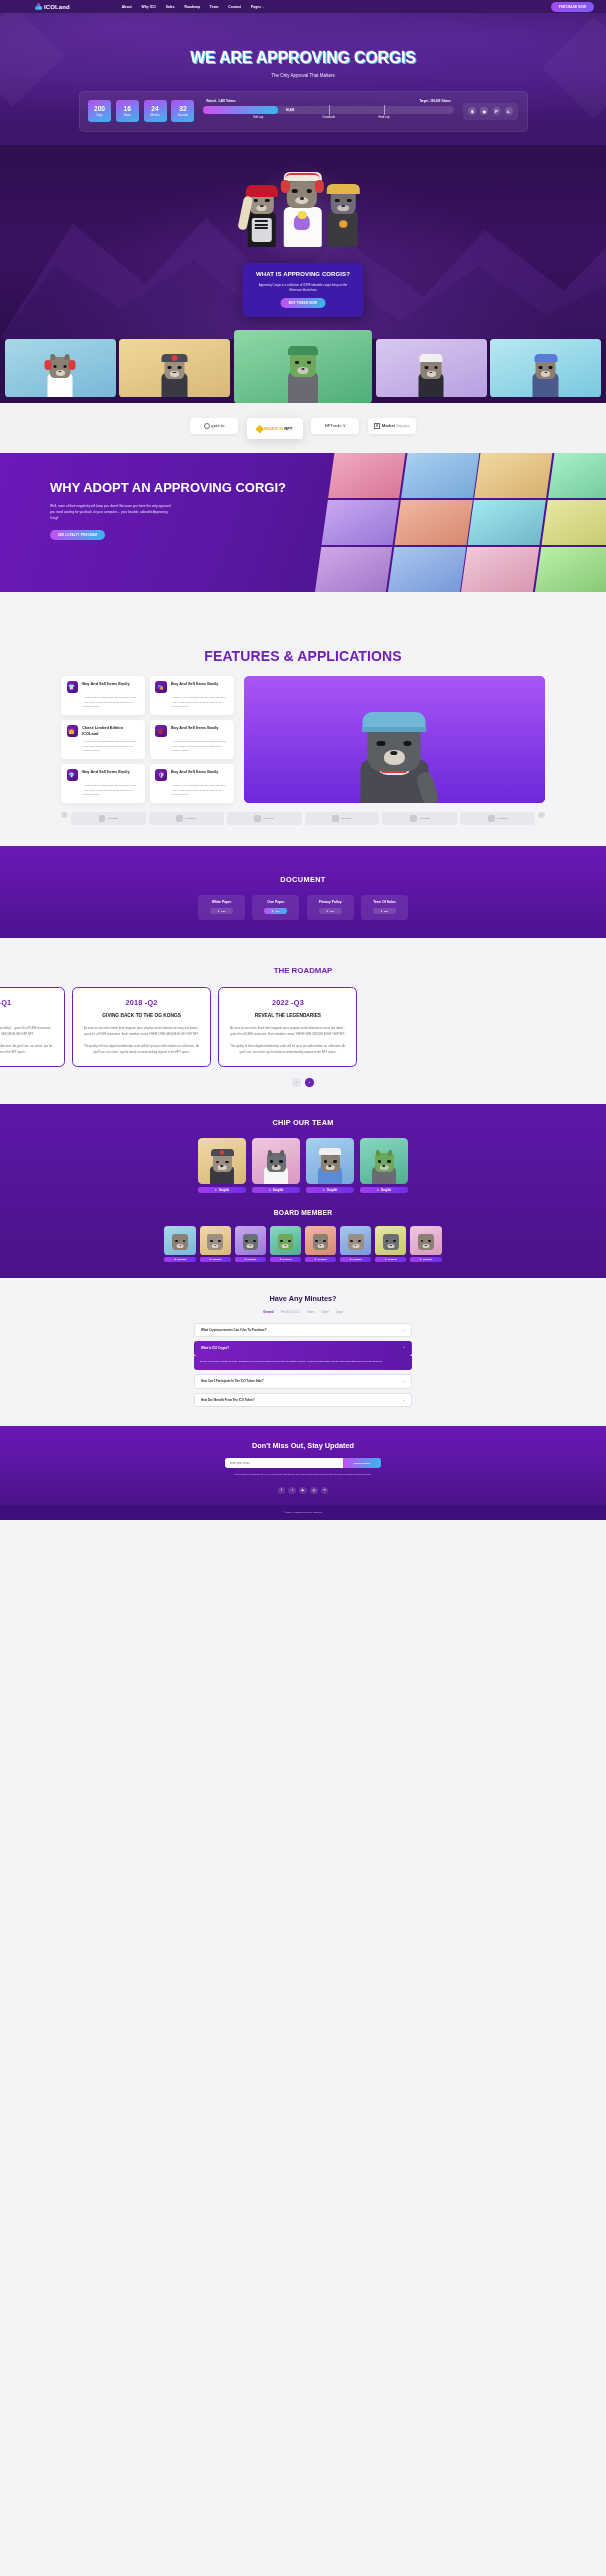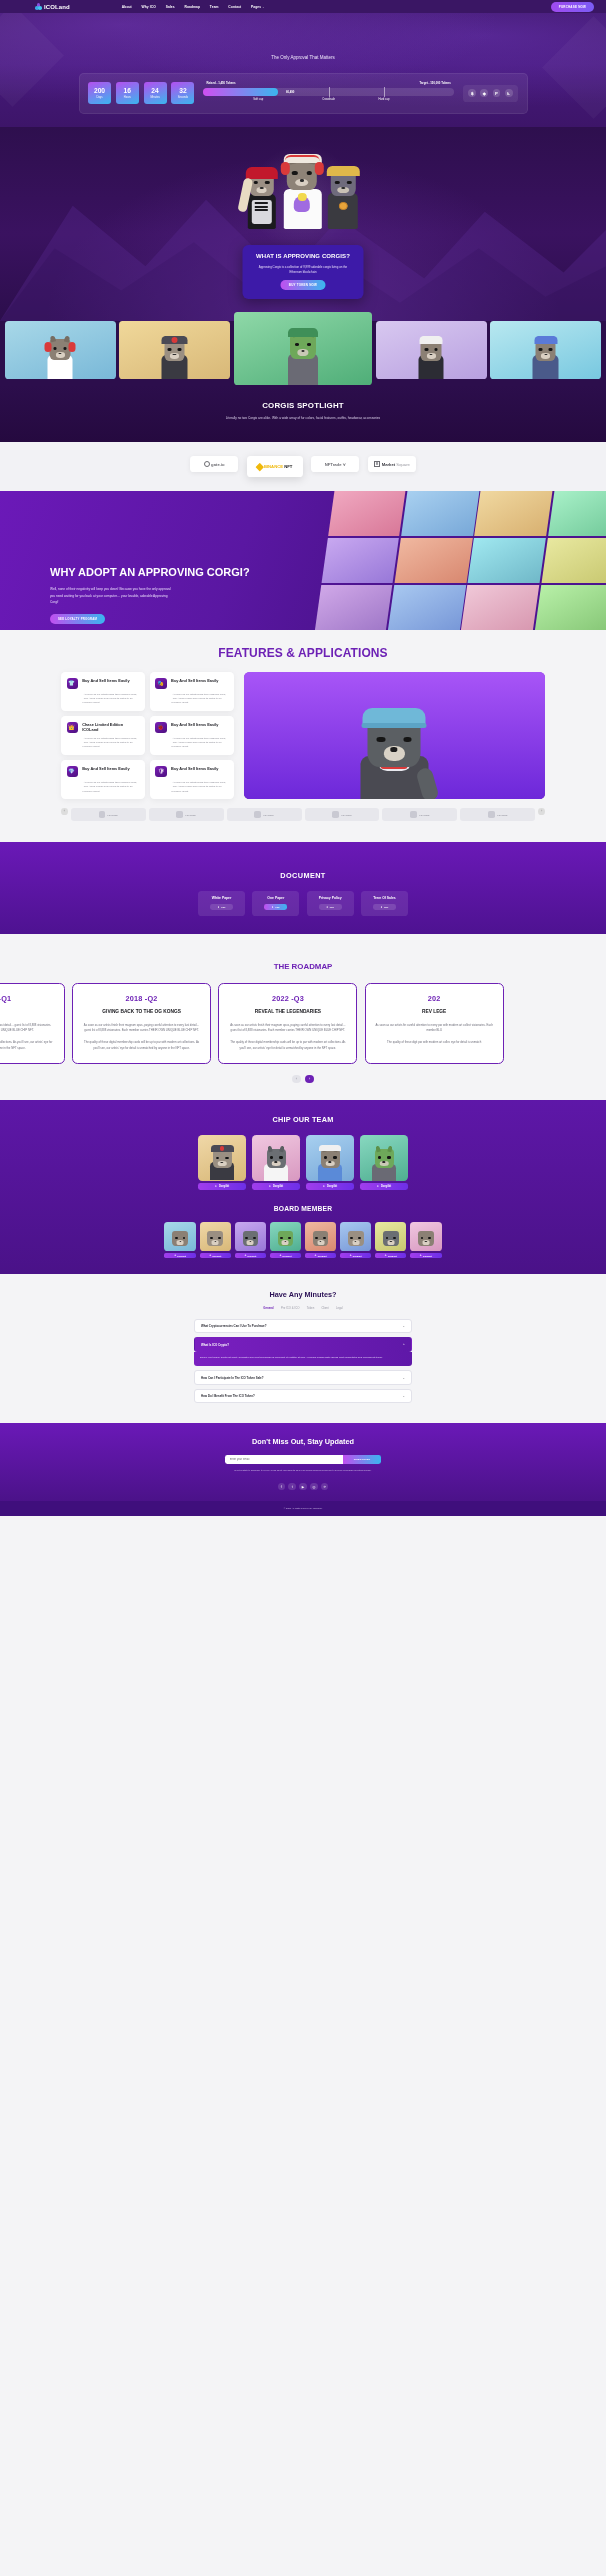--- a/index.html
+++ b/index.html
@@ -151,37 +151,37 @@
   .plogo .mq { color:#9a9aa2; font-weight:400; }
   .dia { width:5.5px; height:5.5px; background:#f0b90b; transform:rotate(45deg); border-radius:0.6px; }
   .gi { width:6px; height:6px; border:1px solid #6c6c72; border-radius:50%; }
 
   
   .why {
     position:relative; height:139px; overflow:hidden;
     background:linear-gradient(110deg,#6b19b8 0%, #5a17a2 40%, #4d1390 60%);
   }
   .why-left { position:absolute; left:0; top:0; width:52%; padding:25.5px 0 0 50px; }
-  .why-left h2 { font-size:11px; font-weight:900; line-height:1.35;margin-top:48px; }
+  .why-left h2 { font-size:13px; font-weight:900; line-height:1.35; }
   .why-left p { font-size:3.2px; line-height:1.95; margin-top:6.7px; color:#eadcfb; max-width:121px; }
   .btn-loyal {
     margin-top:8.5px; border:none; border-radius:12px; padding:3px 7.9px; cursor:pointer;
     background:linear-gradient(90deg,#c14ff0,#3ab6ef); color:#fff;
     font-size:2.9px; font-weight:700; letter-spacing:0.2px;
   }
   .why-right {
     position:absolute; right:0; top:0; width:48%; height:100%;
     display:grid; grid-template-columns:repeat(4,1fr); grid-template-rows:repeat(3,1fr); gap:1.8px;
     transform:skewX(-8deg) translateX(9.7px);
   }
 
   
   .features { background:#f4f4f6; padding:15.8px 0 20.6px; }
   .features h2 {
-    text-align:center; color:#6d21b5; font-size:12px; font-weight:900; letter-spacing:0.1px;
+    text-align:center; color:#6d21b5; font-size:14px; font-weight:900; letter-spacing:0.1px;margin-top:40px;
   }
   .feat-wrap { display:flex; gap:9.7px; padding:0 61px; margin-top:12px; }
   .feat-cards { width:173px; display:grid; grid-template-columns:1fr 1fr; gap:4.8px; }
   .fcard { background:#fff; border-radius:4.2px; padding:5.5px; box-shadow:0 1.2px 6px rgba(0,0,0,.05); }
   .fhead { display:flex; gap:4.2px; align-items:flex-start; }
   .ficon {
     width:11.5px; height:11.5px; border-radius:3px; flex:none;
     background:linear-gradient(150deg,#7b1fb5,#4d1080);
     display:flex; align-items:center; justify-content:center; font-size:5.5px;
   }
@@ -336,20 +336,21 @@
       <a>Sales</a>
       <a>Roadmap</a>
       <a>Team</a>
       <a>Contact</a>
       <a><span>Pages</span> <span class="cv">⌄</span></a>
     </div>
     <button class="nav-cta">PURCHASE NOW</button>
   </div>
 
   <div class="hero">
+    <h1 class="hero-title">WE ARE APPROVING CORGIS</h1>
     <div class="hero-sub">The Only Approval That Matters</div>
 
     <div class="ico-panel">
       <div class="counters">
         <div class="cbox">
           <div class="cnum">200</div>
           <div class="clab">Days</div>
         </div>
         <div class="cbox">
           <div class="cnum">16</div>
@@ -531,24 +532,20 @@
             <div class="eye r"></div>
             <div class="snout">
               <div class="nose"></div>
             </div>
           </div>
         <div style="position:absolute;left:4.8px;top:5.5px;width:23px;height:7.3px;background:#5a7ad8;border-radius:4.2px 4.2px 0 0;"></div>
       </div>
     </div>
   </div>
 
-  <div class="spotlight">
-    <h2>CORGIS SPOTLIGHT</h2>
-    <p>Literally no two Corgis are alike. With a wide array of fur colors, facial features, outfits, headwear, accessories</p>
-  </div>
 
   <div class="partners">
     <div class="plogo">
       <div class="gi"></div>
       <span>gate.io</span>
     </div>
     <div class="plogo raised">
       <div class="dia"></div>
       <span class="bnb">BINANCE</span>
       <span class="nft">NFT</span>
@@ -752,26 +749,20 @@
         <div class="rm-t">GIVING BACK TO THE OG KONGS</div>
         <div class="rm-p">As soon as our artists finish their magnum opus, paying careful attention to every last detail… guest list of 8,888 visionaries. Each member carries THEIR OWN UNIQUE BLUE CHIP NFT.</div>
         <div class="rm-p">The quality of these digital membership cards will be up to par with modern art collections. As you'll see, our artists' eye for detail is unmatched by anyone in the NFT space.</div>
       </div>
       <div class="rm-card">
         <div class="rm-q">2022 -Q3</div>
         <div class="rm-t">REVEAL THE LEGENDARIES</div>
         <div class="rm-p">As soon as our artists finish their magnum opus, paying careful attention to every last detail… guest list of 8,888 visionaries. Each member carries THEIR OWN UNIQUE BLUE CHIP NFT.</div>
         <div class="rm-p">The quality of these digital membership cards will be up to par with modern art collections. As you'll see, our artists' eye for detail is unmatched by anyone in the NFT space.</div>
       </div>
-      <div class="rm-card">
-        <div class="rm-q">202</div>
-        <div class="rm-t">REV LEGE</div>
-        <div class="rm-p">As soon as our artists fin careful attention to every par with modern art collect visionaries. Each membe BLU</div>
-        <div class="rm-p">The quality of these digit par with modern art collec eye for detail is unmatch</div>
-      </div>
     </div>
     <div class="rm-nav">
       <div class="rnb prev">‹</div>
       <div class="rnb next">›</div>
     </div>
   </div>
 
   <div class="team">
     <h2>CHIP OUR TEAM</h2>
     <div class="team-row">

